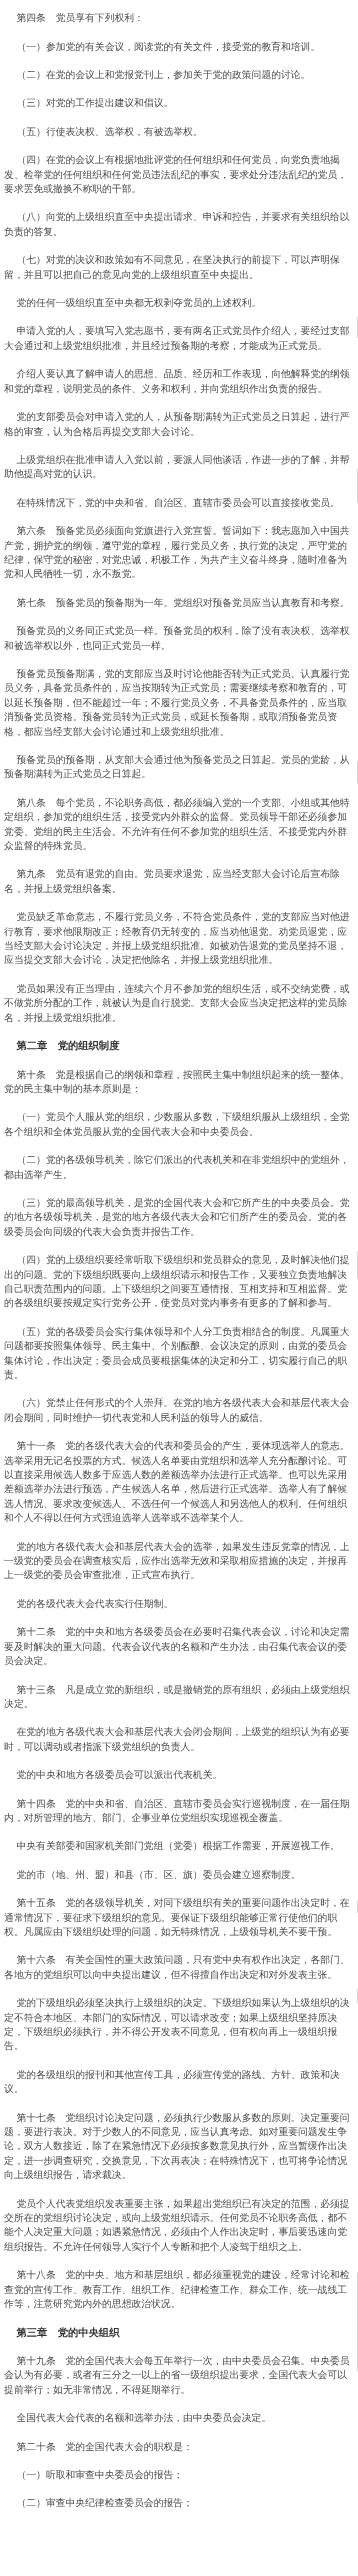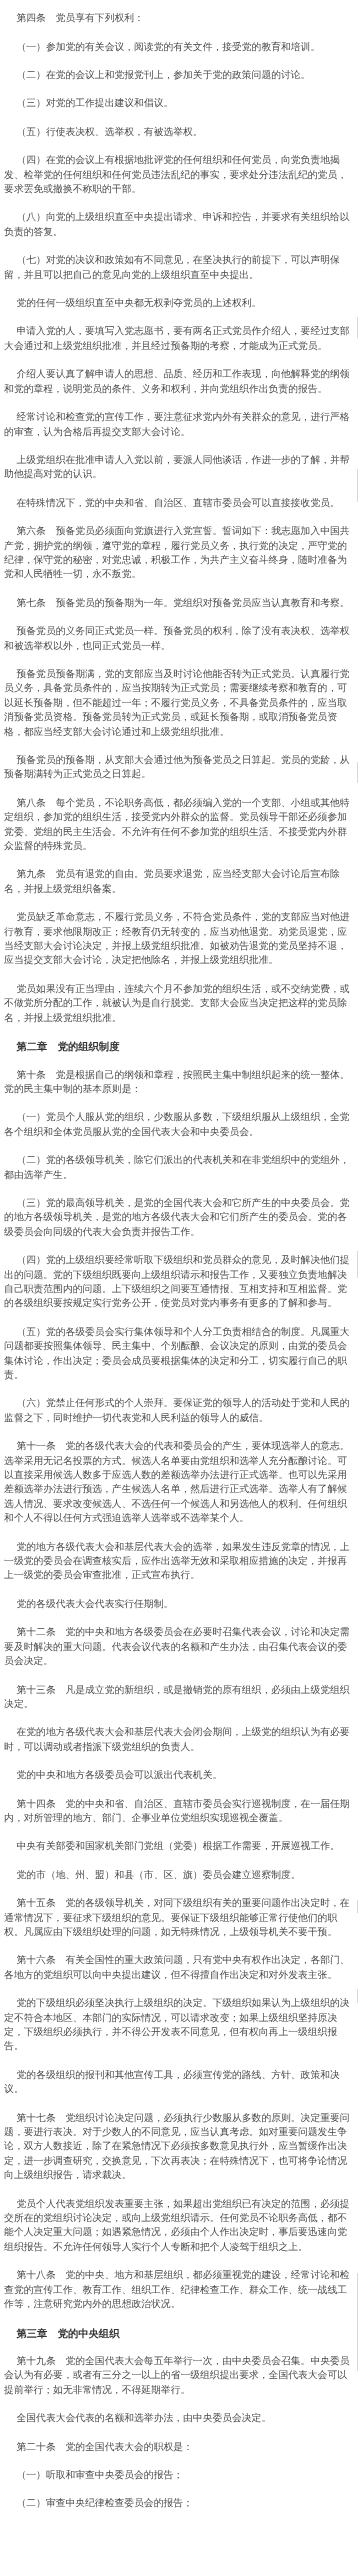--- a/index.html
+++ b/index.html
@@ -22,20 +22,21 @@
     word-break: break-all;
   }
   .doc p {
     margin: 4px 0 14px 0;
     text-indent: 12.4px;
   }
   .doc p.chapter {
     font-weight: 700;
     font-size: 10.3px;
     color: #333333;
+    font-family: Liberation Serif, serif;
   }
   .sb-seg {
     position: absolute;
     right: 1px;
     width: 1.5px;
     background: #d9d9d9;
   }
 </style>
 </head>
 <body>
@@ -45,40 +46,40 @@
     <p>（一）参加党的有关会议，阅读党的有关文件，接受党的教育和培训。</p>
     <p>（二）在党的会议上和党报党刊上，参加关于党的政策问题的讨论。</p>
     <p>（三）对党的工作提出建议和倡议。</p>
     <p>（五）行使表决权、选举权，有被选举权。</p>
     <p>（四）在党的会议上有根据地批评党的任何组织和任何党员，向党负责地揭发、检举党的任何组织和任何党员违法乱纪的事实，要求处分违法乱纪的党员，要求罢免或撤换不称职的干部。</p>
     <p>（八）向党的上级组织直至中央提出请求、申诉和控告，并要求有关组织给以负责的答复。</p>
     <p>（七）对党的决议和政策如有不同意见，在坚决执行的前提下，可以声明保留，并且可以把自己的意见向党的上级组织直至中央提出。</p>
     <p>党的任何一级组织直至中央都无权剥夺党员的上述权利。</p>
     <p>申请入党的人，要填写入党志愿书，要有两名正式党员作介绍人，要经过支部大会通过和上级党组织批准，并且经过预备期的考察，才能成为正式党员。</p>
     <p>介绍人要认真了解申请人的思想、品质、经历和工作表现，向他解释党的纲领和党的章程，说明党员的条件、义务和权利，并向党组织作出负责的报告。</p>
-    <p>经常讨论和检查党的宣传工作，要注意征求党内外有关群众的意见，进行严格的审查，认为合格后再提交支部大会讨论。</p>
+    <p>党的支部委员会对申请入党的人，从预备期满转为正式党员之日算起，进行严格的审查，认为合格后再提交支部大会讨论。</p>
     <p>上级党组织在批准申请人入党以前，要派人同他谈话，作进一步的了解，并帮助他提高对党的认识。</p>
     <p>在特殊情况下，党的中央和省、自治区、直辖市委员会可以直接接收党员。</p>
     <p>第六条　预备党员必须面向党旗进行入党宣誓。誓词如下：我志愿加入中国共产党，拥护党的纲领，遵守党的章程，履行党员义务，执行党的决定，严守党的纪律，保守党的秘密，对党忠诚，积极工作，为共产主义奋斗终身，随时准备为党和人民牺牲一切，永不叛党。</p>
     <p>第七条　预备党员的预备期为一年。党组织对预备党员应当认真教育和考察。</p>
     <p>预备党员的义务同正式党员一样。预备党员的权利，除了没有表决权、选举权和被选举权以外，也同正式党员一样。</p>
     <p>预备党员预备期满，党的支部应当及时讨论他能否转为正式党员。认真履行党员义务，具备党员条件的，应当按期转为正式党员；需要继续考察和教育的，可以延长预备期，但不能超过一年；不履行党员义务，不具备党员条件的，应当取消预备党员资格。预备党员转为正式党员，或延长预备期，或取消预备党员资格，都应当经支部大会讨论通过和上级党组织批准。</p>
     <p>预备党员的预备期，从支部大会通过他为预备党员之日算起。党员的党龄，从预备期满转为正式党员之日算起。</p>
     <p>第八条　每个党员，不论职务高低，都必须编入党的一个支部、小组或其他特定组织，参加党的组织生活，接受党内外群众的监督。党员领导干部还必须参加党委、党组的民主生活会。不允许有任何不参加党的组织生活、不接受党内外群众监督的特殊党员。</p>
     <p>第九条　党员有退党的自由。党员要求退党，应当经支部大会讨论后宣布除名，并报上级党组织备案。</p>
     <p>党员缺乏革命意志，不履行党员义务，不符合党员条件，党的支部应当对他进行教育，要求他限期改正；经教育仍无转变的，应当劝他退党。劝党员退党，应当经支部大会讨论决定，并报上级党组织批准。如被劝告退党的党员坚持不退，应当提交支部大会讨论，决定把他除名，并报上级党组织批准。</p>
     <p>党员如果没有正当理由，连续六个月不参加党的组织生活，或不交纳党费，或不做党所分配的工作，就被认为是自行脱党。支部大会应当决定把这样的党员除名，并报上级党组织批准。</p>
     <p class="chapter">第二章　党的组织制度</p>
     <p>第十条　党是根据自己的纲领和章程，按照民主集中制组织起来的统一整体。党的民主集中制的基本原则是：</p>
     <p>（一）党员个人服从党的组织，少数服从多数，下级组织服从上级组织，全党各个组织和全体党员服从党的全国代表大会和中央委员会。</p>
     <p>（二）党的各级领导机关，除它们派出的代表机关和在非党组织中的党组外，都由选举产生。</p>
     <p>（三）党的最高领导机关，是党的全国代表大会和它所产生的中央委员会。党的地方各级领导机关，是党的地方各级代表大会和它们所产生的委员会。党的各级委员会向同级的代表大会负责并报告工作。</p>
     <p>（四）党的上级组织要经常听取下级组织和党员群众的意见，及时解决他们提出的问题。党的下级组织既要向上级组织请示和报告工作，又要独立负责地解决自己职责范围内的问题。上下级组织之间要互通情报、互相支持和互相监督。党的各级组织要按规定实行党务公开，使党员对党内事务有更多的了解和参与。</p>
     <p>（五）党的各级委员会实行集体领导和个人分工负责相结合的制度。凡属重大问题都要按照集体领导、民主集中、个别酝酿、会议决定的原则，由党的委员会集体讨论，作出决定；委员会成员要根据集体的决定和分工，切实履行自己的职责。</p>
-    <p>（六）党禁止任何形式的个人崇拜。要保证党的领导人的活动处于党和人民的监督之下，同时维护一切代表党和人民利益的领导人的威信。</p>
+    <p>（六）党禁止任何形式的个人崇拜。在党的地方各级代表大会和基层代表大会闭会期间，同时维护一切代表党和人民利益的领导人的威信。</p>
     <p>第十一条　党的各级代表大会的代表和委员会的产生，要体现选举人的意志。选举采用无记名投票的方式。候选人名单要由党组织和选举人充分酝酿讨论。可以直接采用候选人数多于应选人数的差额选举办法进行正式选举。也可以先采用差额选举办法进行预选，产生候选人名单，然后进行正式选举。选举人有了解候选人情况、要求改变候选人、不选任何一个候选人和另选他人的权利。任何组织和个人不得以任何方式强迫选举人选举或不选举某个人。</p>
     <p>党的地方各级代表大会和基层代表大会的选举，如果发生违反党章的情况，上一级党的委员会在调查核实后，应作出选举无效和采取相应措施的决定，并报再上一级党的委员会审查批准，正式宣布执行。</p>
     <p>党的各级代表大会代表实行任期制。</p>
     <p>第十二条　党的中央和地方各级委员会在必要时召集代表会议，讨论和决定需要及时解决的重大问题。代表会议代表的名额和产生办法，由召集代表会议的委员会决定。</p>
     <p>第十三条　凡是成立党的新组织，或是撤销党的原有组织，必须由上级党组织决定。</p>
     <p>在党的地方各级代表大会和基层代表大会闭会期间，上级党的组织认为有必要时，可以调动或者指派下级党组织的负责人。</p>
     <p>党的中央和地方各级委员会可以派出代表机关。</p>
     <p>第十四条　党的中央和省、自治区、直辖市委员会实行巡视制度，在一届任期内，对所管理的地方、部门、企事业单位党组织实现巡视全覆盖。</p>
     <p>中央有关部委和国家机关部门党组（党委）根据工作需要，开展巡视工作。</p>
     <p>党的市（地、州、盟）和县（市、区、旗）委员会建立巡察制度。</p>

